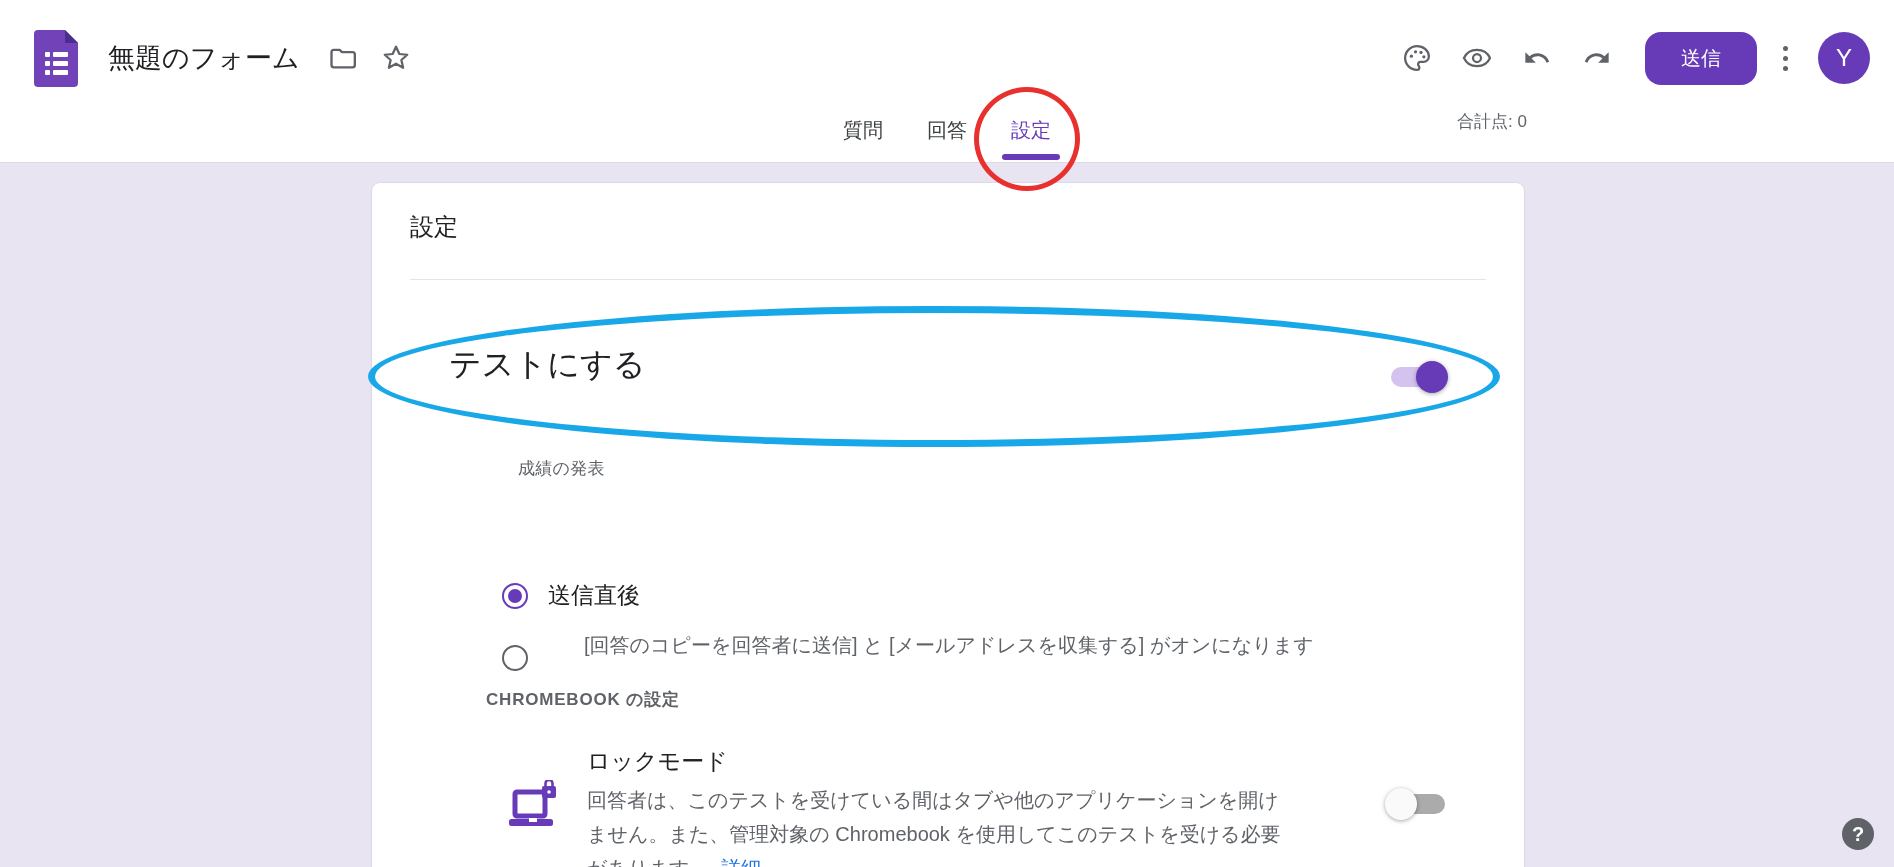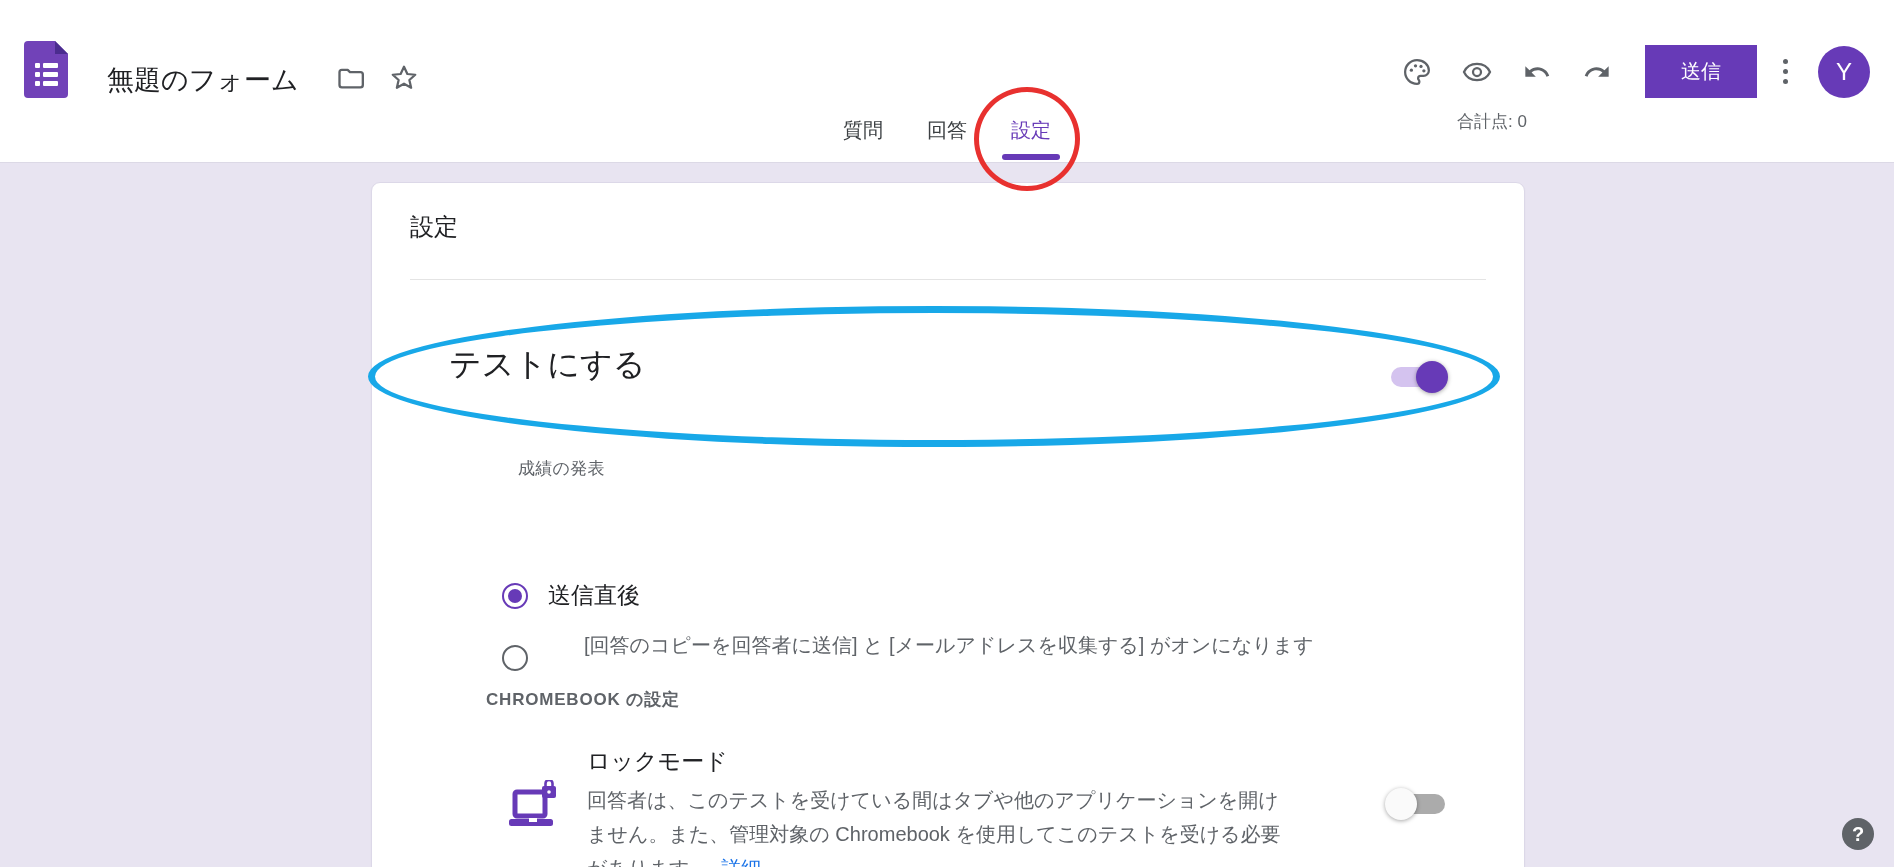--- a/index.html
+++ b/index.html
@@ -3,30 +3,30 @@
 <meta charset="utf-8">
 <style>
   * { margin:0; padding:0; box-sizing:border-box; }
   html,body { background:#fff; }
   body { font-family:"Liberation Sans","DejaVu Sans",sans-serif; color:#202124; }
   .app { position:relative; width:1894px; height:867px; overflow:hidden; background:#e8e4f1; }
 
   
   .header { position:absolute; top:0; left:0; width:100%; height:163px; background:#fff;
             border-bottom:1px solid #dcd9e6; }
-  .header-top { position:absolute; top:18px; left:24px; right:24px; height:80px;
-                display:flex; align-items:flex-end;gap:9px; }
+  .header-top { position:absolute; top:18px; left:34px; right:24px; height:80px;
+                display:flex; align-items:center; }
   .form-logo { width:44px; height:57px; flex:0 0 auto; cursor:pointer; }
   .doc-title { font-size:27px; color:#202124; margin-left:30px; white-space:nowrap; cursor:text; }
   .hicon { display:flex; align-items:center; justify-content:center; width:40px; height:40px;
            border-radius:50%; cursor:pointer; color:#5f6368; }
   .hicon svg { display:block; }
   .left-icons { display:flex; align-items:center; gap:14px; margin-left:22px; }
   .right-group { margin-left:auto; display:flex; align-items:center; gap:20px; }
-  .send-btn { background:#673ab7; color:#fff; border:none; border-radius:0;
+  .send-btn { background:#673ab7; color:#fff; border:none; border-radius:16px;
               font-size:20px; padding:13px 36px; cursor:pointer; margin-left:8px;
               font-family:inherit; }
   .avatar { width:52px; height:52px; border-radius:50%; background:#673ab7; color:#fff;
             display:flex; align-items:center; justify-content:center; font-size:24px;
             cursor:pointer; margin-left:4px; }
   .dots { display:flex; flex-direction:column; gap:5px; align-items:center; padding:6px; cursor:pointer; }
   .dots i { width:5px; height:5px; border-radius:50%; background:#5f6368; }
 
   
   .tabs { position:absolute; bottom:0; left:0; width:100%; display:flex;

